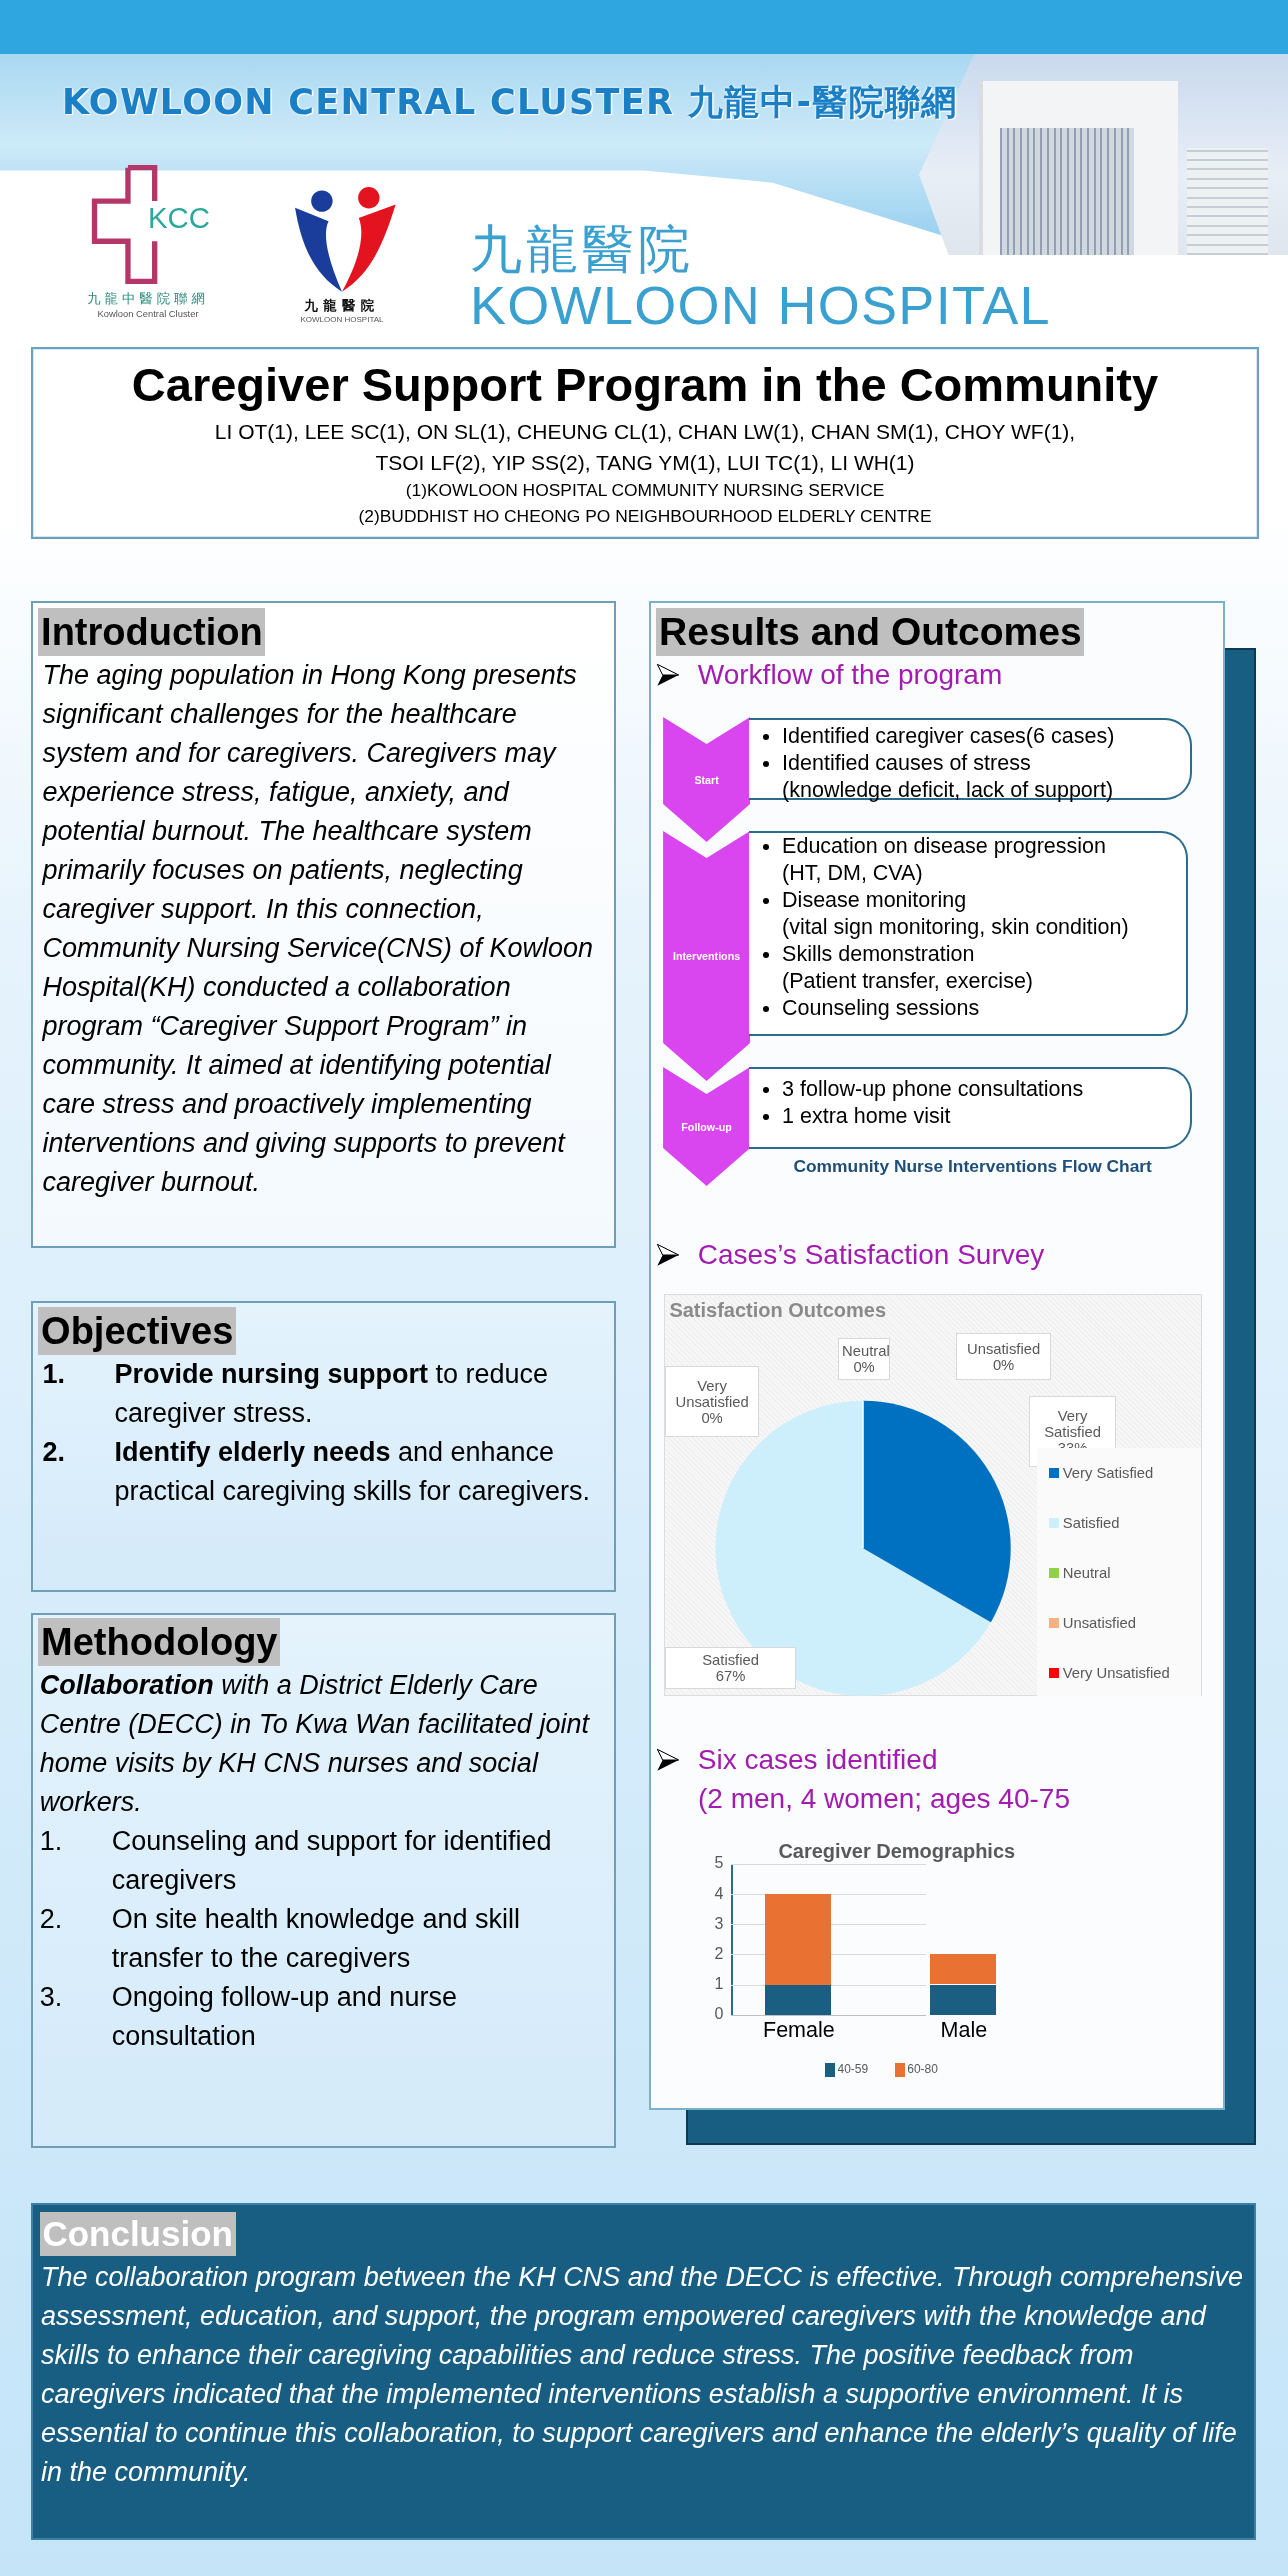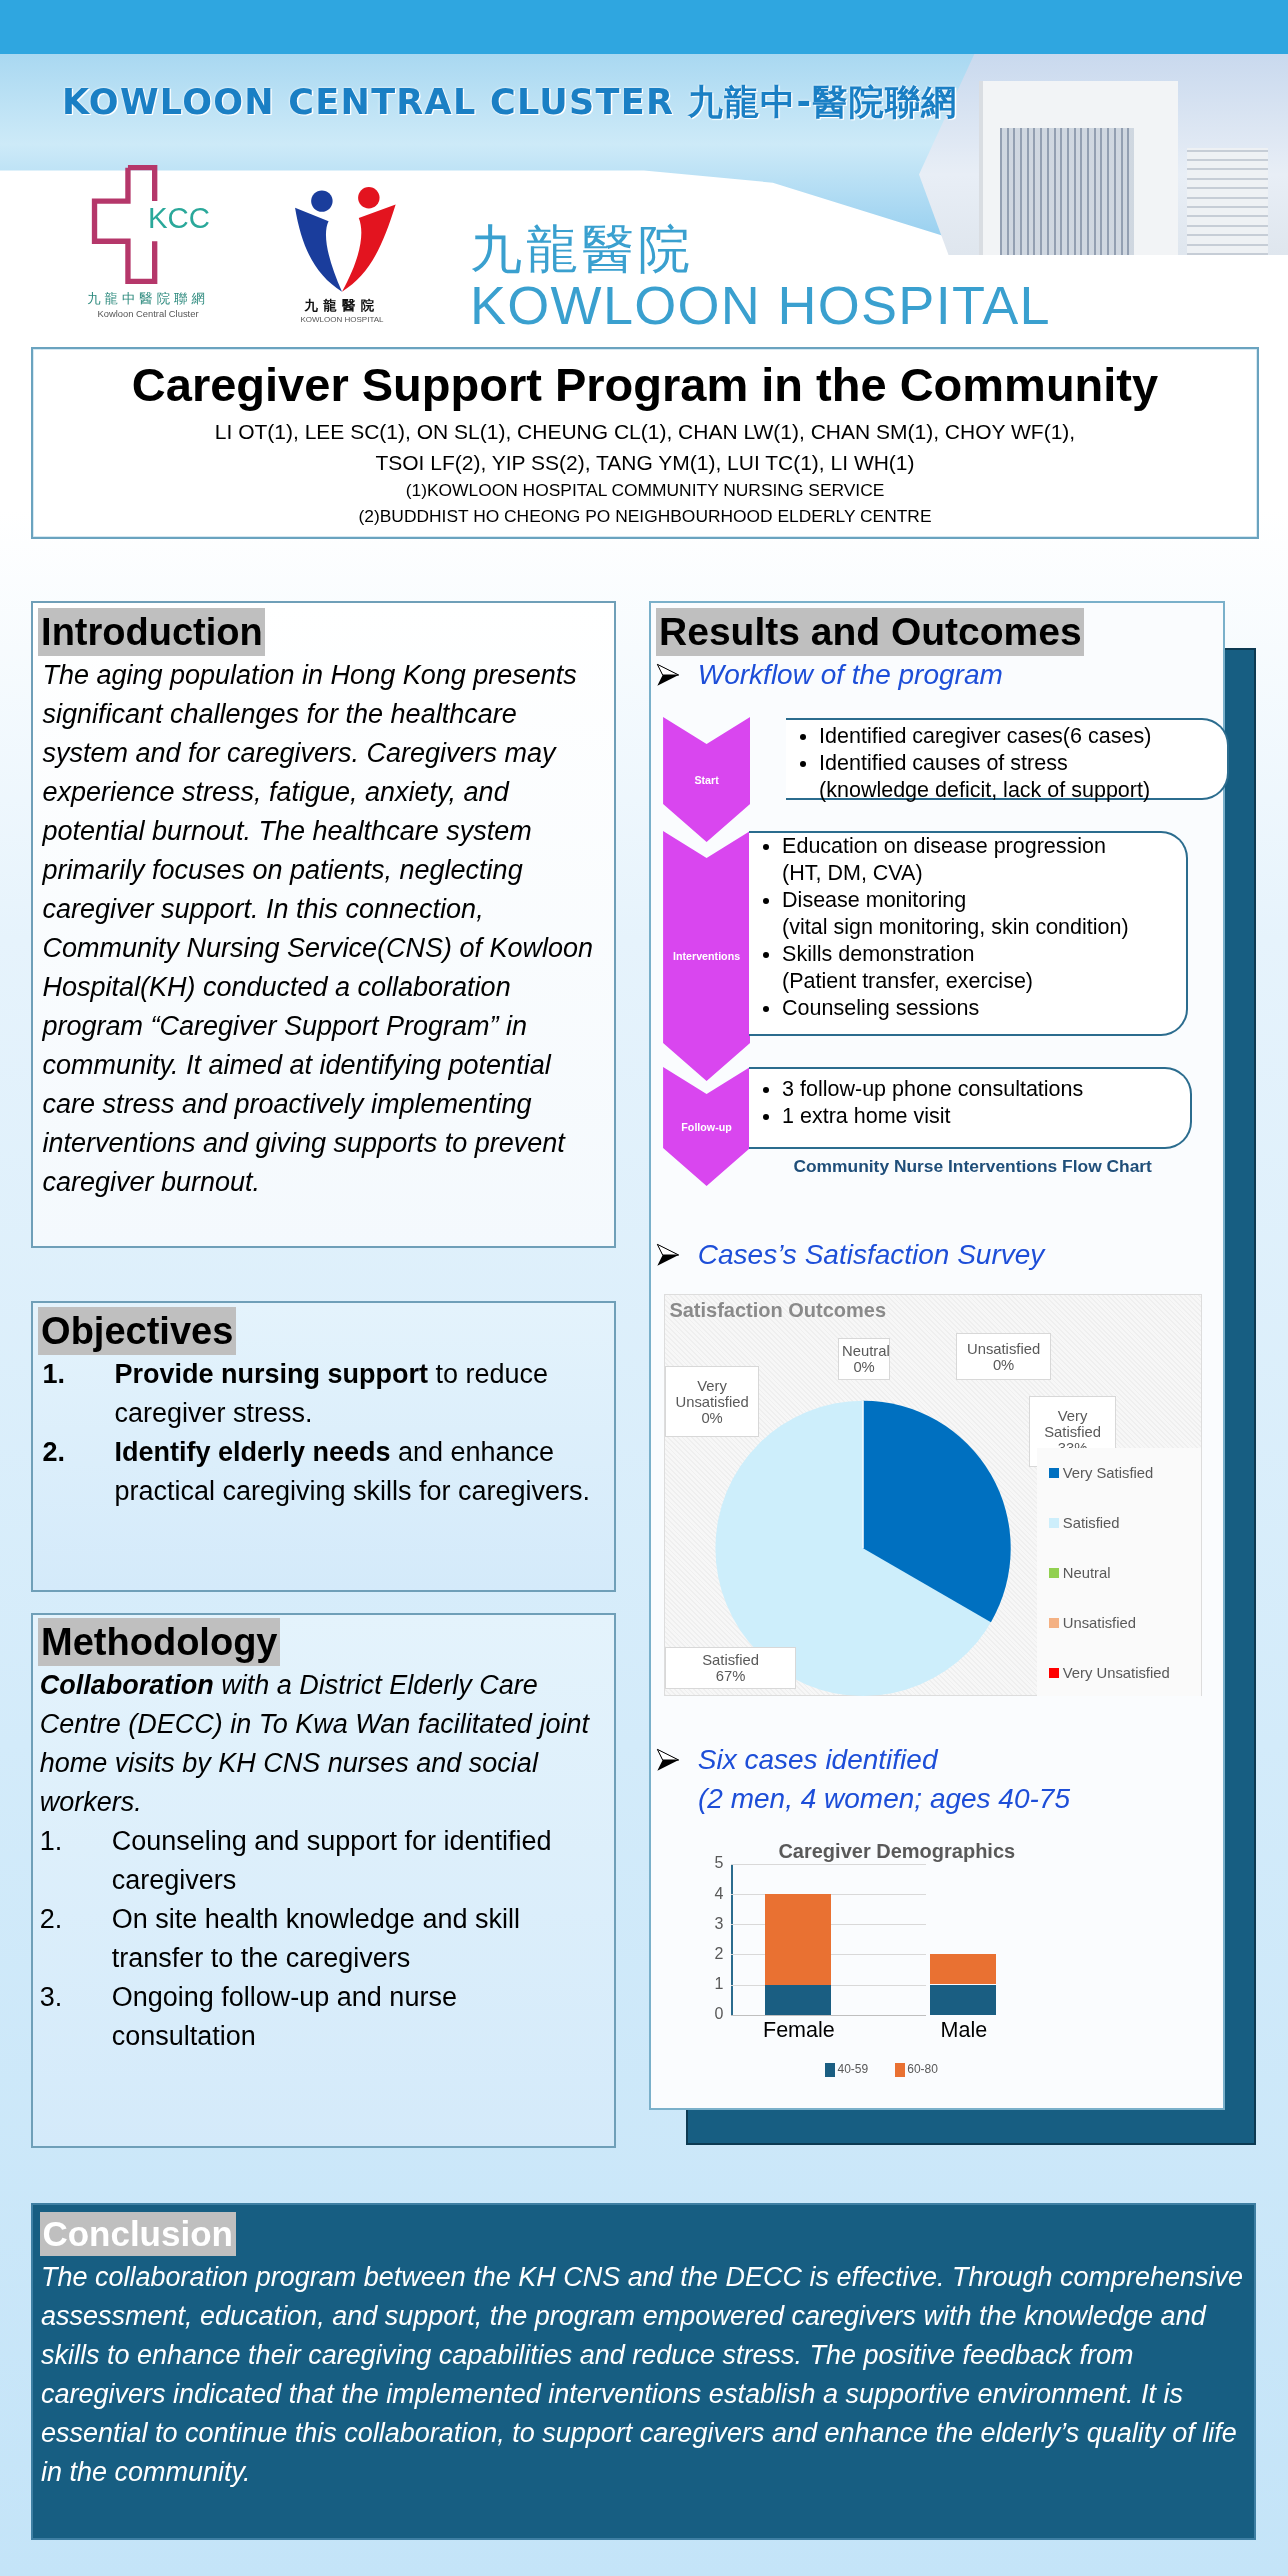--- a/index.html
+++ b/index.html
@@ -64,21 +64,21 @@
   }
   .body-text { font-size:27px; line-height:39px; color:#000; padding:0 9.4px;font-style:italic; }
   .ol { margin:0; padding:0 9.4px; list-style:none; }
   .ol li { display:flex; font-size:27px; line-height:39px; }
   .ol li .num { width:72px; flex:none; }
   .b { font-weight:bold; }
 
   
   .results-shadow { position:absolute; left:686px; top:648px; width:570px; height:1497px; background:#175e82; border:2px solid #0d3a52; box-sizing:border-box; }
   .results-panel { left:649px; top:601px; width:576px; height:1509px; background:#fafcfe; border-color:#7ab0ca; }
-  .sub { display:flex; align-items:center; font-size:28px; line-height:38px; color:#1d4ed8; padding-left:5.4px;font-style:italic; }
+  .sub { display:flex; align-items:center; font-size:28px; line-height:38px; color:#a21caf; padding-left:5.4px; }
   .arrow { width:24px; height:24px; margin-right:17.4px; }
   .flow { position:absolute; left:6.7px; width:550px; }
   .chev {
     position:absolute; left:5.4px; width:87px; background:#d946ef; color:#fff; font-weight:bold; font-size:10.7px;
     display:flex; align-items:center; justify-content:center;
     clip-path: polygon(0 0, 50% 27px, 100% 0, 100% calc(100% - 38px), 50% 100%, 0 calc(100% - 38px));
   }
   .flow-box {
     position:absolute; left:91px; border:2px solid #2b6c8e; border-left:none; border-radius:0 27px 27px 0;
     background:#fff; box-sizing:border-box; padding:2.7px 0 0 13.4px;
@@ -200,21 +200,21 @@
     <svg class="arrow" viewBox="0 0 36 36">
         <path d="M2 2 L34 18 L2 34 L10 18 Z" fill="#000"></path>
         <path d="M2 2 L34 18 L10 18 Z" fill="#fff" stroke="#000" stroke-width="1.5"></path>
       </svg>
     <span>Workflow of the program</span>
   </div>
 
   <div class="flow" style="top:114px;height:456px;">
 
     <div class="chev" style="top:0;height:125px;">Start</div>
-    <div class="flow-box" style="top:1.3px;width:443px;height:82px;margin-left:37px;">
+    <div class="flow-box" style="top:1.3px;width:443px;height:82px;">
       <ul>
         <li>Identified caregiver cases(6 cases)</li>
         <li>Identified causes of stress</li>
         <li style="list-style:none">(knowledge deficit, lack of support)</li>
       </ul>
     </div>
 
     <div class="chev" style="top:114px;height:250px;">Interventions</div>
     <div class="flow-box" style="top:114px;width:439px;height:205px;padding-top:0">
       <ul>

